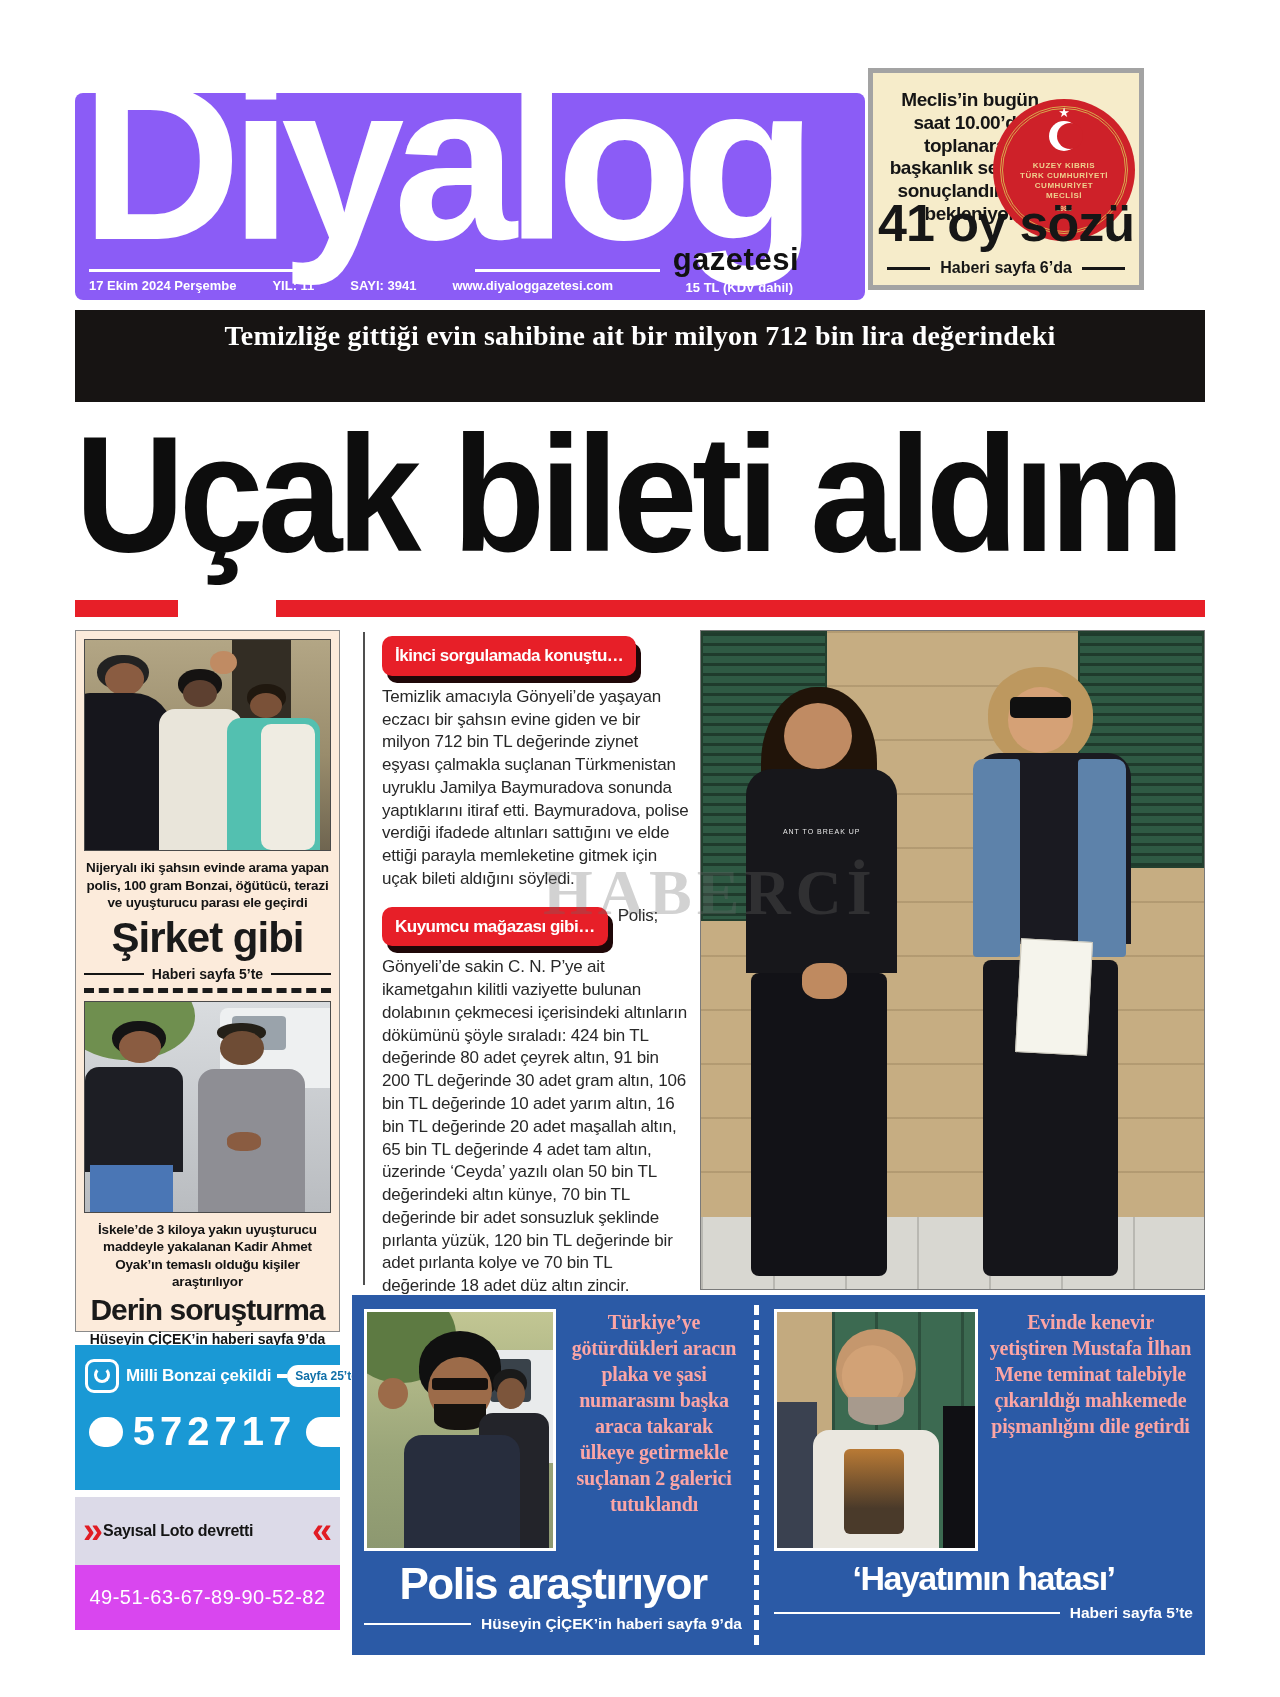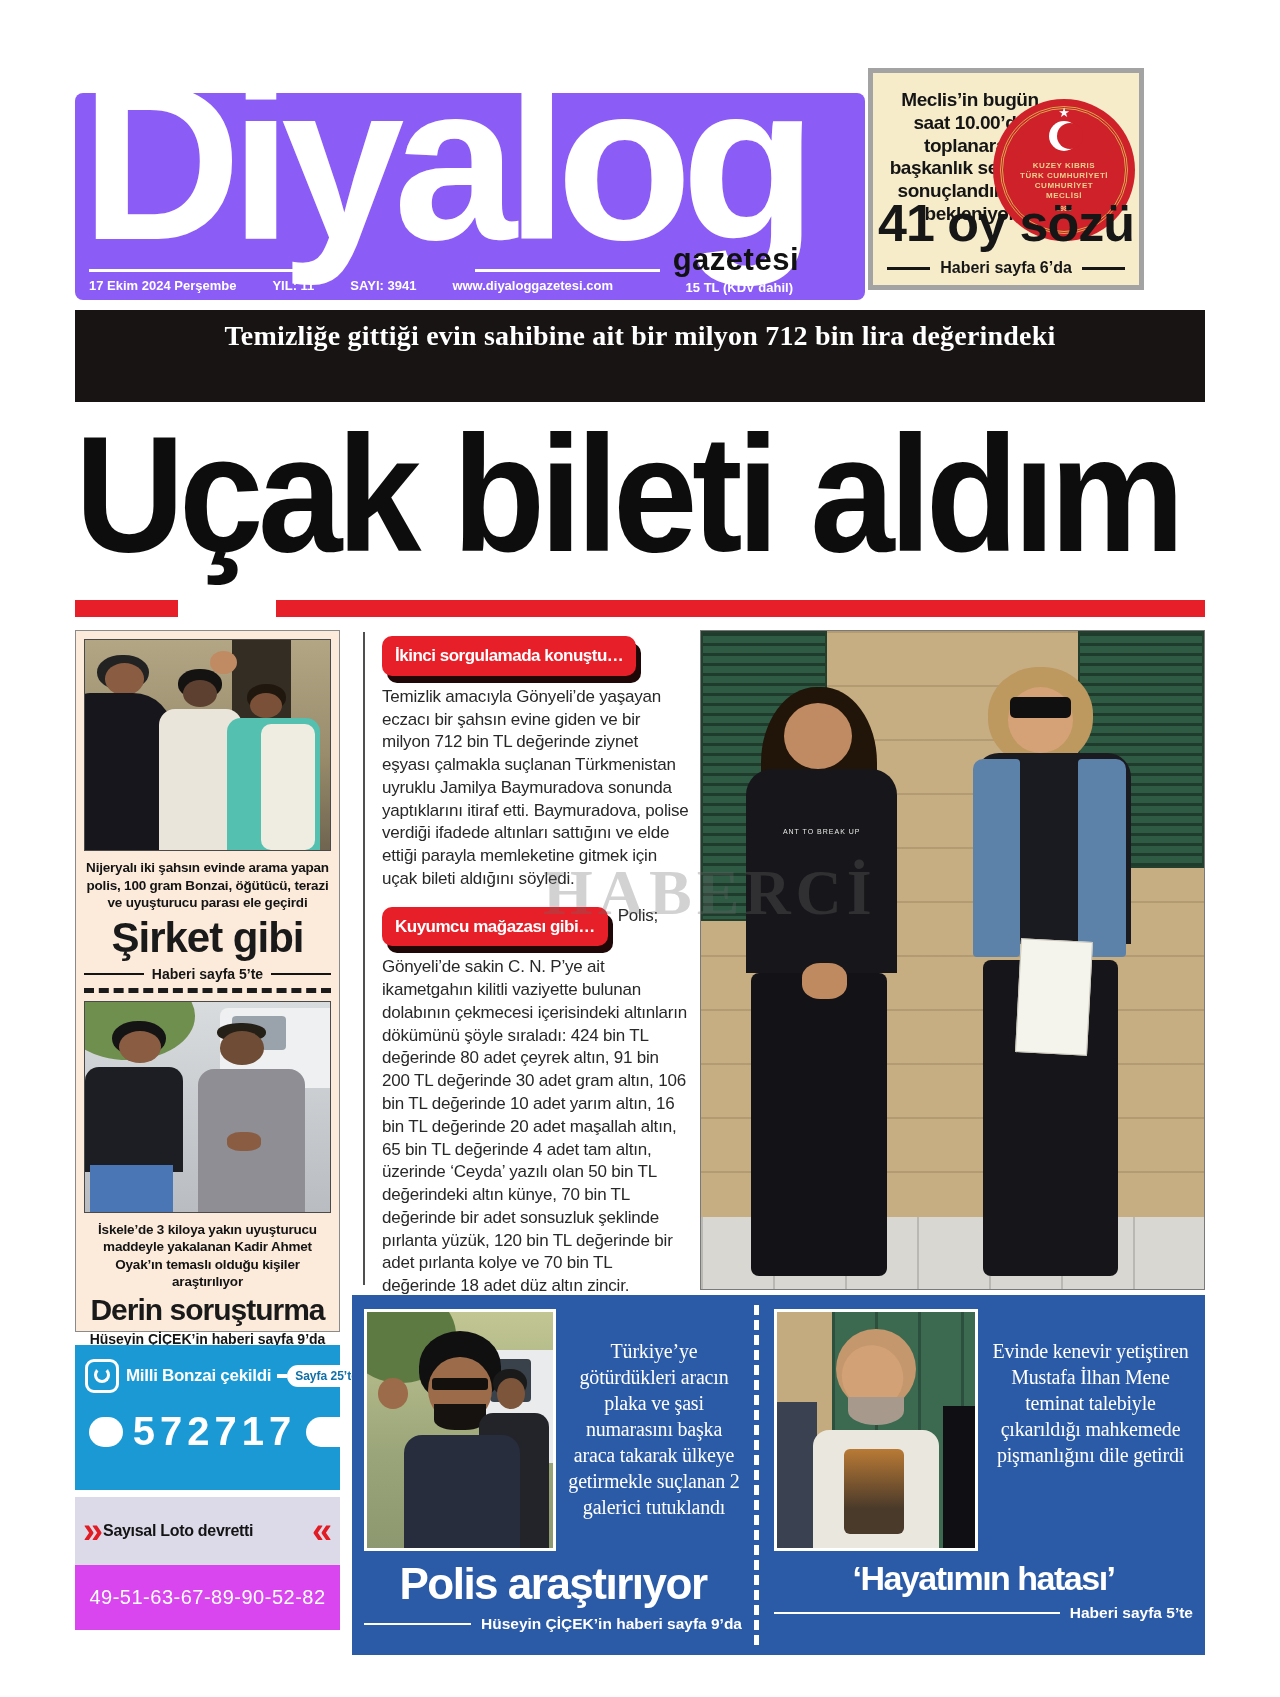--- a/index.html
+++ b/index.html
@@ -137,22 +137,22 @@
   
   #bottom-panel{position:absolute;left:352px;top:1295px;width:853px;height:360px;background:#2b5aa6;}
   .bp-half{position:absolute;top:0;height:100%;box-sizing:border-box;padding:14px 12px;}
   #bp-left{left:0;width:402px;}
   #bp-right{left:410px;width:443px;}
   #bp-divider{position:absolute;left:402px;top:10px;bottom:10px;border-left:5px dashed #fff;}
   .bp-top{display:flex;gap:10px;}
   .bp-photo{position:relative;flex:none;border:3px solid #fff;overflow:hidden;box-sizing:border-box;}
   #bp-photo-l{width:192px;height:242px;}
   #bp-photo-r{width:204px;height:242px;}
-  .bp-lede{flex:1;color:#ffffff;font-family:"Liberation Serif",serif;font-weight:normal;font-size:20px;
-        line-height:1.3;text-align:center;letter-spacing:-0.2px;margin-top:29px;}
+  .bp-lede{flex:1;color:#fca5a5;font-family:"Liberation Serif",serif;font-weight:bold;font-size:20px;
+        line-height:1.3;text-align:center;letter-spacing:-0.2px;}
   .bp-headline{color:#fff;font-weight:bold;text-align:center;letter-spacing:-1.5px;margin-top:8px;white-space:nowrap;}
   #bp-headline-l{font-size:44px;}
   #bp-headline-r{font-size:34px;margin-top:8px;}
   .bp-byline{display:flex;align-items:center;gap:10px;color:#fff;font-weight:bold;font-size:15.5px;margin-top:6px;}
   .wline{flex:1;height:2px;background:#fff;}
 
   
   .ph{position:absolute;}
 </style>
 </head>

